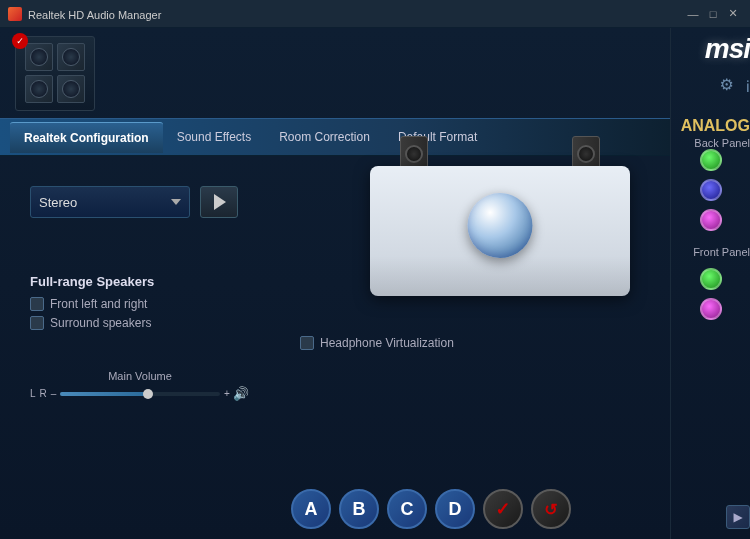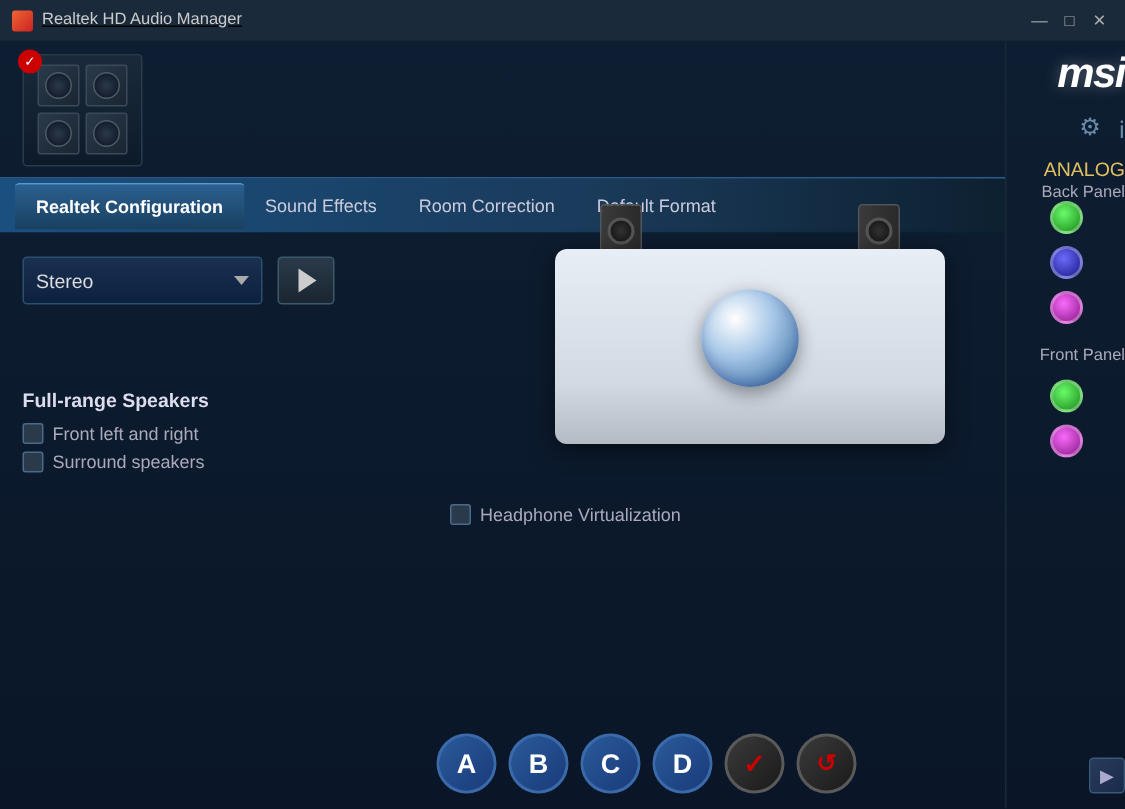--- a/index.html
+++ b/index.html
@@ -17,23 +17,22 @@
       height: 28px;
       background: #1a2a3a;
       display: flex;
       align-items: center;
       justify-content: space-between;
       padding: 0 8px;
       border-bottom: 1px solid #0d1f30;
     }
     .titlebar-left {
       display: flex;
-      align-items: flex-start;
+      align-items: flex-end;
       gap: 6px;
-      text-decoration: underline;
     }
     .titlebar-icon {
       width: 14px;
       height: 14px;
       background: linear-gradient(135deg, #e63, #c22);
       border-radius: 2px;
     }
     .titlebar-title {
       color: #ccc;
       font-size: 11px;
@@ -373,23 +372,24 @@
       gap: 12px;
       margin-bottom: 8px;
     }
     .sidebar-icon {
       color: #6a8aaa;
       font-size: 16px;
       cursor: pointer;
     }
     .analog-label {
       color: #e0c060;
-      font-size: 13px;
-      font-weight: normal;
+      font-size: 16px;
+      font-weight: bold;
       margin-bottom: 2px;
+      margin-top: 12px;
     }
     .back-panel-label {
       color: #aab;
       font-size: 11px;
     }
     .port-row {
       display: flex;
       flex-direction: column;
       gap: 8px;
       width: 100%;
@@ -440,21 +440,21 @@
     }
 
     
     .content-wrapper {
       display: flex;
       height: calc(511px - 90px - 38px);
       position: relative;
     }
     .left-panel {
       width: 280px;
-      padding: 15px;
+      padding: 30px;
     }
     .right-panel {
       flex: 1;
       padding: 10px;
       position: relative;
     }
   </style>
 </head>
 <body>
 
@@ -512,20 +512,34 @@
           <div class="checkbox-row">
             <div class="cb-box"></div>
             <span class="cb-label">Front left and right</span>
           </div>
           <div class="checkbox-row">
             <div class="cb-box"></div>
             <span class="cb-label">Surround speakers</span>
           </div>
         </div>
 
+        <div style="position: relative; margin-top: 40px;">
+          <div style="text-align:center; color:#aab; font-size:11px; margin-bottom:4px;">Main Volume</div>
+          <div style="display:flex; align-items:center; gap:4px;">
+            <span style="color:#aab;font-size:10px;">L</span>
+            <span style="color:#aab;font-size:10px;">R</span>
+            <span style="color:#aab;font-size:10px;">–</span>
+            <div style="flex:1; height:4px; background:#1a2a3a; border-radius:2px; position:relative;">
+              <div style="height:100%; width:55%; background:linear-gradient(90deg,#4a8aba,#2a6a9a); border-radius:2px;"></div>
+              <div style="position:absolute;top:50%;left:55%;transform:translate(-50%,-50%);width:10px;height:10px;background:#ccc;border-radius:50%;"></div>
+            </div>
+            <span style="color:#aab;font-size:10px;">+</span>
+            <span style="color:#aab;font-size:13px;">🔊</span>
+          </div>
+        </div>
       </div>
 
       <div class="right-panel">
 
         <div class="speaker-diagram">
 
           <div class="spk-left">
             <div class="spk-body">
               <div class="spk-woofer"></div>
               <div class="spk-tweeter"></div>

